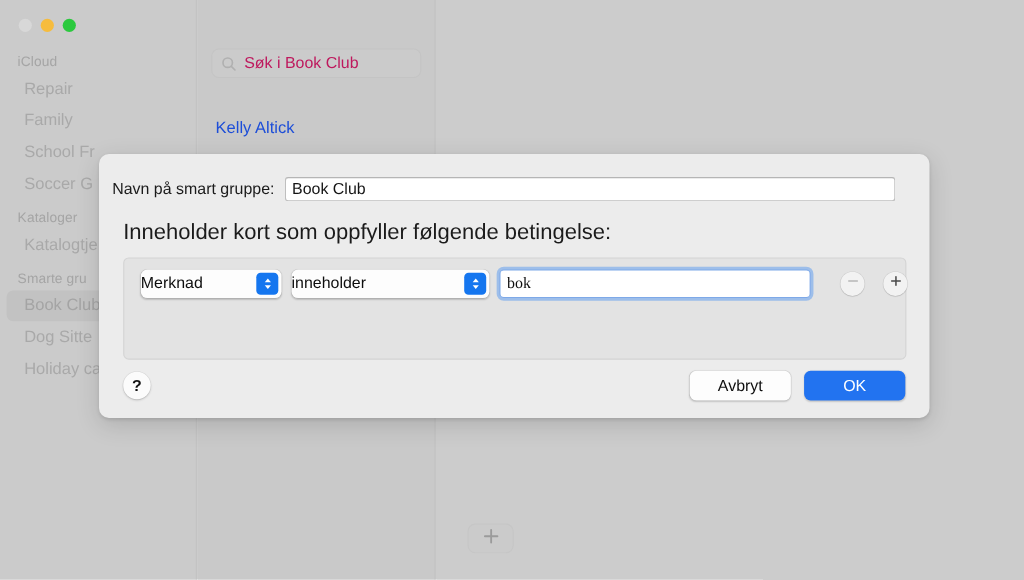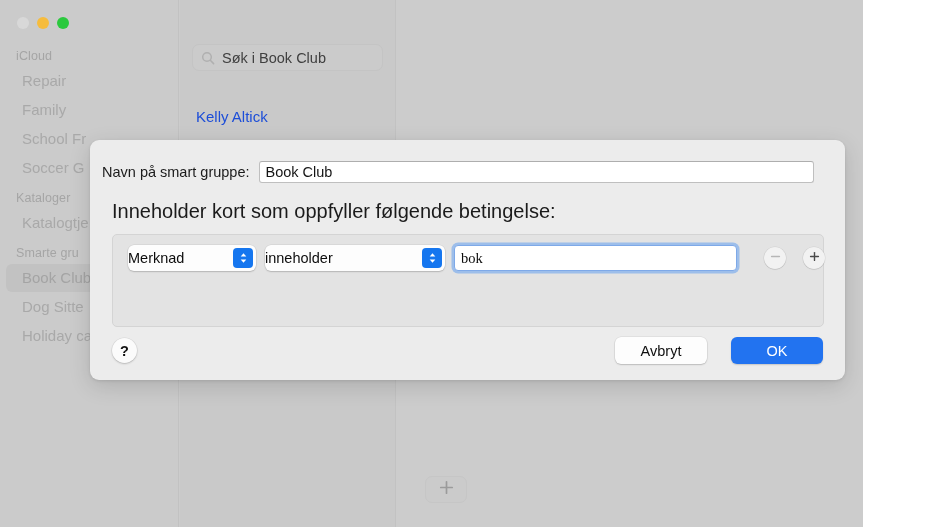--- a/index.html
+++ b/index.html
@@ -7,21 +7,21 @@
     width: 931px; height: 527px;
     overflow: hidden;
     background: #ffffff;
     font-family: "Liberation Sans", sans-serif;
     -webkit-font-smoothing: antialiased;
   }
 
   
   #window {
     position: relative;
-    width: 863px; height: 527px;
+    width: 931px; height: 527px;
     background: #cccccc;
     overflow: hidden;
   }
 
   
   #sidebar {
     position: absolute;
     left: 0; top: 0;
     width: 179px; height: 527px;
     background: #cbcbcb;
@@ -80,21 +80,21 @@
     border: 1px solid #c4c4c4;
     border-radius: 7px;
     background: #cbcbcb;
     display: flex; align-items: center;
     padding-left: 8px;
     gap: 7px;
   }
   #search-field svg { display: block; }
   .search-ph {
     font-size: 14.5px;
-    color: #404040;
+    color: #be185d;
   }
   #list-entry {
     position: absolute;
     left: 16px; top: 108px;
     font-size: 15px;
     color: #1d4ed8;
   }
 
   
   #detail-col {
@@ -224,21 +224,21 @@
     box-shadow: 0 1px 2px rgba(0,0,0,0.18), 0 0 0 0.5px rgba(0,0,0,0.08);
     display: flex; align-items: center; justify-content: center;
     font-size: 14.5px;
     font-weight: bold;
     color: #111;
   }
 
   #dialog-buttons {
     position: absolute;
     right: 22px; top: 197px;
-    display: flex; gap: 12px;
+    display: flex; 
   }
   .btn {
     height: 27px;
     min-width: 92px;
     border-radius: 6px;
     font-size: 14.5px;
     display: flex; align-items: center; justify-content: center;
     font-family: "Liberation Sans", sans-serif;
   }
   #cancel-button {

